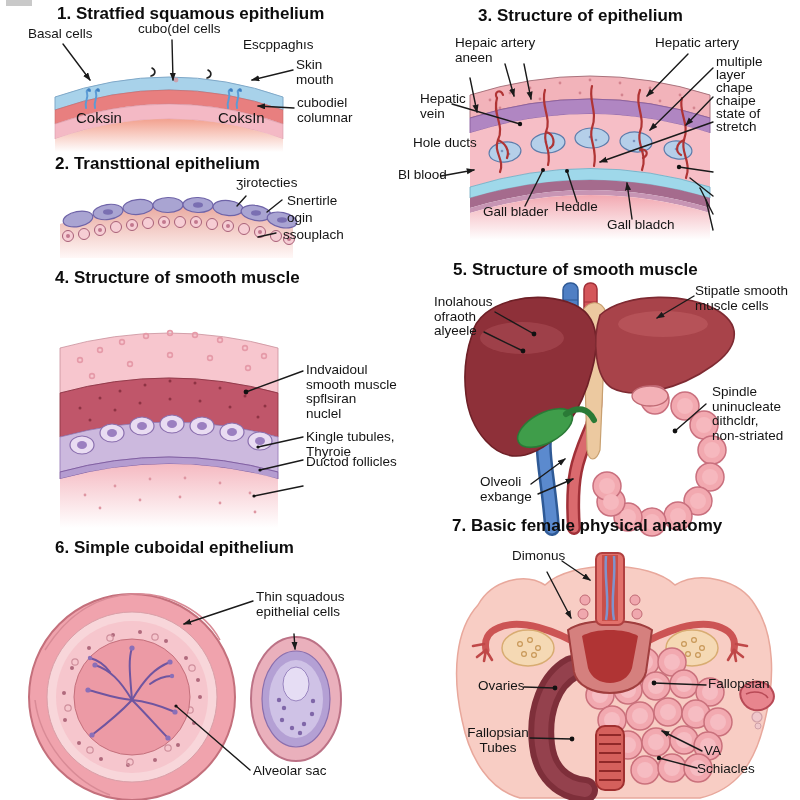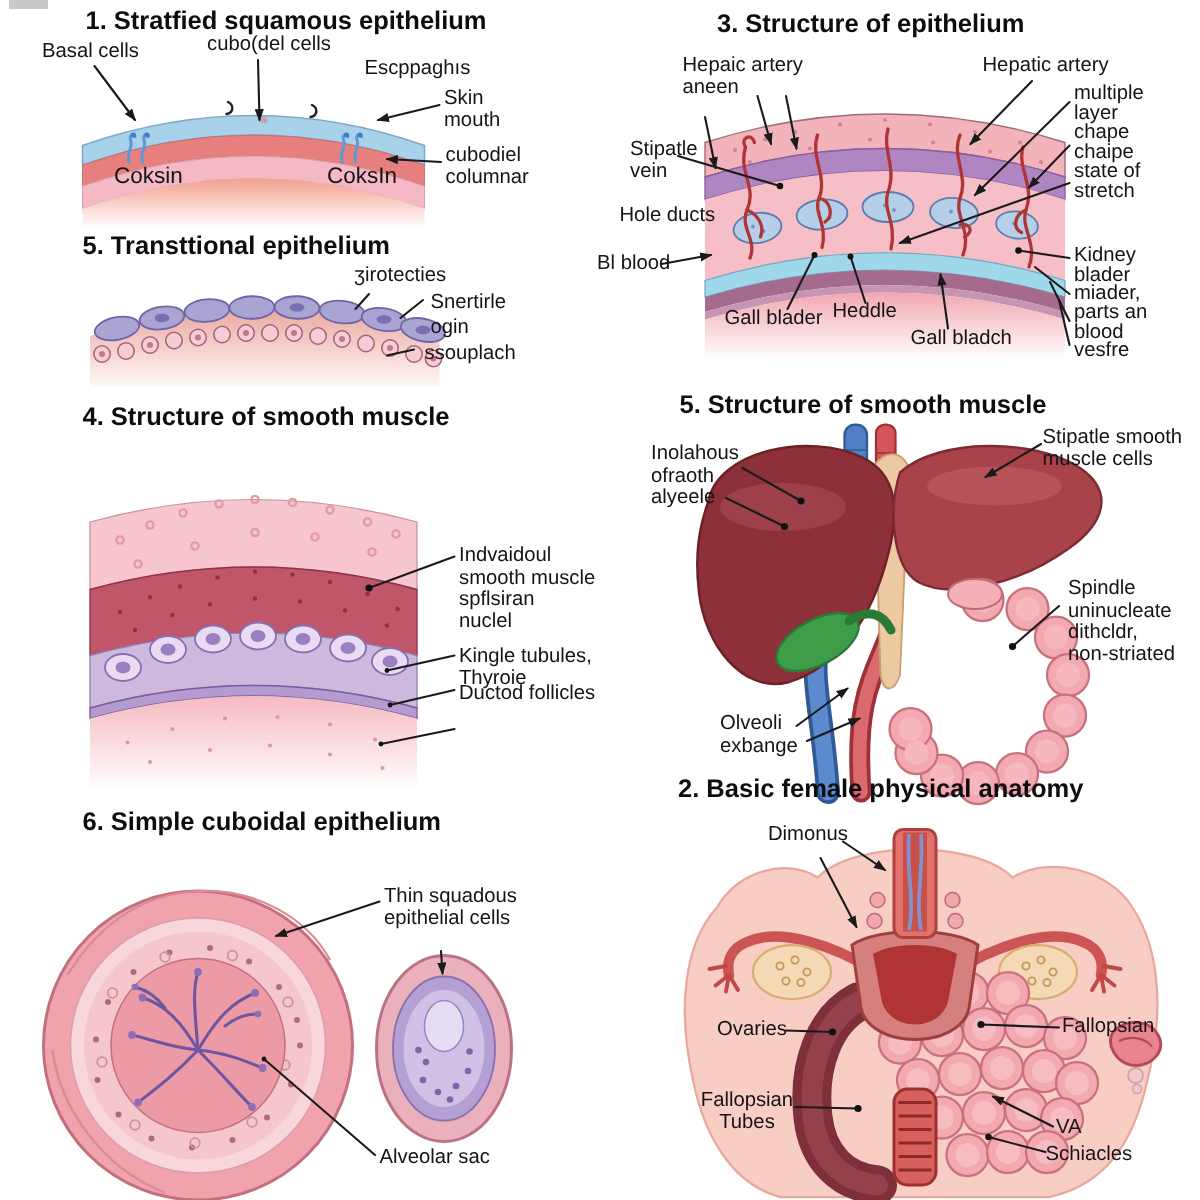--- a/index.html
+++ b/index.html
@@ -532,46 +532,40 @@
   <div class="lbl" style="left:28px;top:27px">Basal cells</div>
   <div class="lbl" style="left:138px;top:22px">cubo(del cells</div>
   <div class="lbl" style="left:243px;top:38px">Escppaghıs</div>
   <div class="lbl" style="left:296px;top:58px">Skin
 mouth</div>
   <div class="lbl" style="left:297px;top:96px">cubodiel
 columnar</div>
   <div class="lbl" style="left:76px;top:110px;font-size:15px">Coksin</div>
   <div class="lbl" style="left:218px;top:110px;font-size:15px">CoksIn</div>
 
-  <h2 class="title" style="left:55px;top:154px">5. Transttional epithelium</h2>
+  <h2 class="title" style="left:55px;top:154px">2. Transttional epithelium</h2>
   <div class="lbl" style="left:236px;top:176px">ʒirotecties</div>
   <div class="lbl" style="left:287px;top:194px">Snertirle</div>
   <div class="lbl" style="left:287px;top:211px">ogin</div>
   <div class="lbl" style="left:283px;top:228px">ssouplach</div>
 
   <h2 class="title" style="left:478px;top:6px">3. Structure of epithelium</h2>
   <div class="lbl" style="left:455px;top:36px">Hepaic artery
 aneen</div>
   <div class="lbl" style="left:655px;top:36px">Hepatic artery</div>
   <div class="lbl" style="left:716px;top:55px;line-height:0.97">multiple
 layer
 chape
 chaipe
 state of
 stretch</div>
-  <div class="lbl" style="left:420px;top:92px">Stipatle
+  <div class="lbl" style="left:420px;top:92px">Hepatic
 vein</div>
   <div class="lbl" style="left:413px;top:136px">Hole ducts</div>
   <div class="lbl" style="left:398px;top:168px">Bl blood</div>
-  <div class="lbl" style="left:716px;top:164px;line-height:0.94">Kidney
-blader
-miader,
-parts an
-blood
-vesfre</div>
   <div class="lbl" style="left:483px;top:205px">Gall blader</div>
   <div class="lbl" style="left:555px;top:200px">Heddle</div>
   <div class="lbl" style="left:607px;top:218px">Gall bladch</div>
 
   <h2 class="title" style="left:55px;top:268px">4. Structure of smooth muscle</h2>
   <div class="lbl" style="left:306px;top:363px">Indvaidoul
 smooth muscle
 spflsiran
 nuclel</div>
   <div class="lbl" style="left:306px;top:430px">Kingle tubules,
@@ -589,21 +583,21 @@
 dithcldr,
 non-striated</div>
   <div class="lbl" style="left:480px;top:475px">Olveoli
 exbange</div>
 
   <h2 class="title" style="left:55px;top:538px">6. Simple cuboidal epithelium</h2>
   <div class="lbl" style="left:256px;top:590px">Thin squadous
 epithelial cells</div>
   <div class="lbl" style="left:253px;top:764px">Alveolar sac</div>
 
-  <h2 class="title" style="left:452px;top:516px">2. Basic female physical anatomy</h2>
+  <h2 class="title" style="left:452px;top:516px">7. Basic female physical anatomy</h2>
   <div class="lbl" style="left:512px;top:549px">Dimonus</div>
   <div class="lbl" style="left:478px;top:679px">Ovaries</div>
   <div class="lbl" style="left:708px;top:677px">Fallopsian</div>
   <div class="lbl center" style="left:462px;top:726px;width:72px">Fallopsian
 Tubes</div>
   <div class="lbl" style="left:704px;top:744px">VA</div>
   <div class="lbl" style="left:697px;top:762px">Schiacles</div>
 
 </div>
 

